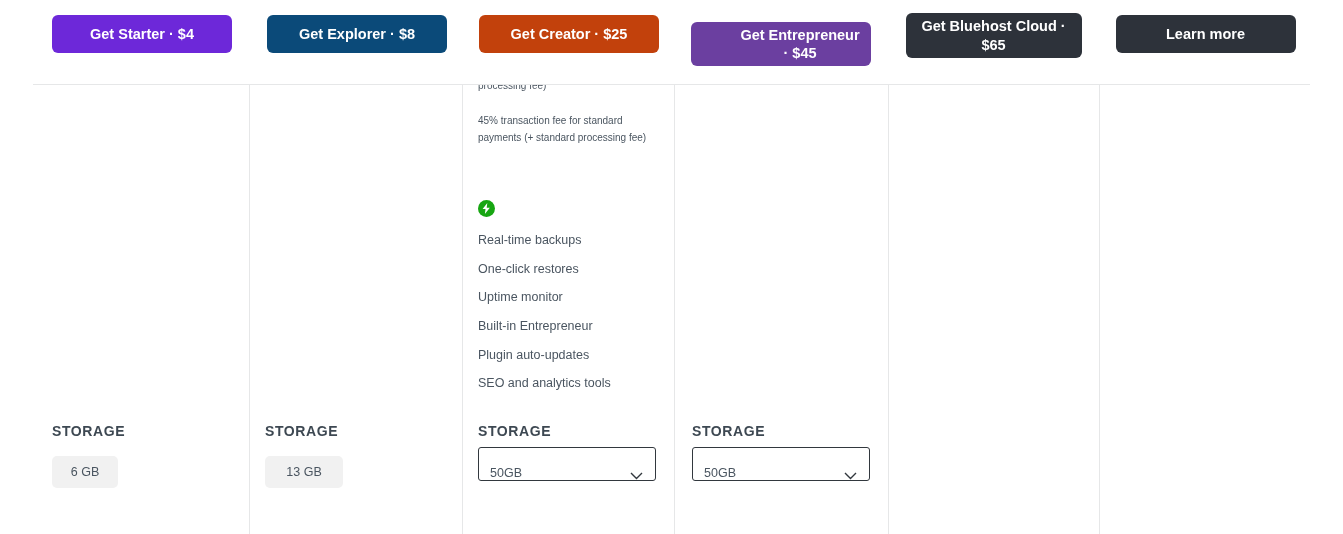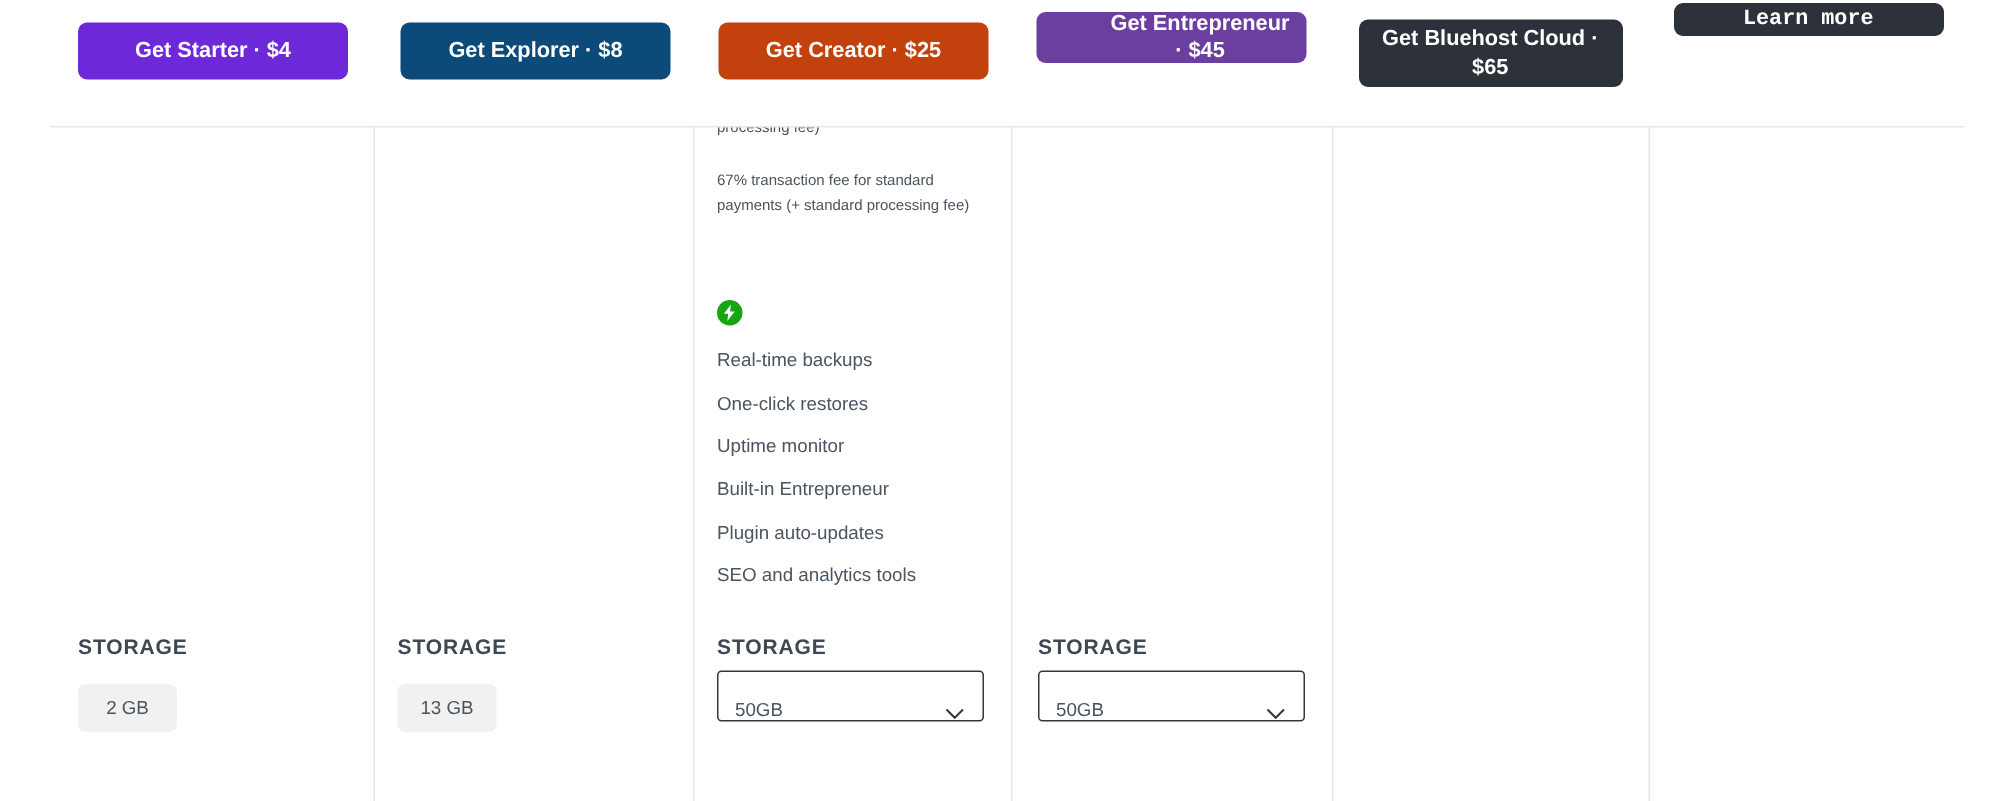--- a/index.html
+++ b/index.html
@@ -160,55 +160,55 @@
 
   <div class="cta-cell" style="left:251px; width:212px;">
     <button class="cta-btn" style="background:#0b4a79; width:180px; height:38px; margin-top:15px;">Get Explorer · $8</button>
   </div>
 
   <div class="cta-cell" style="left:463px; width:212px;">
     <button class="cta-btn" style="background:#c2410c; width:180px; height:38px; margin-top:15px;">Get Creator · $25</button>
   </div>
 
   <div class="cta-cell" style="left:675px; width:212px;">
-    <button class="cta-btn" style="background:#6b3fa0; width:180px; height:34px; margin-top:8px;padding-left:48px;">Get Entrepreneur · $45</button>
+    <button class="cta-btn" style="background:#6b3fa0; width:180px; height:44px; margin-top:22px;padding-left:48px;">Get Entrepreneur · $45</button>
   </div>
 
   <div class="cta-cell" style="left:888px; width:211px;">
     <button class="cta-btn" style="background:#2d323a; width:176px; height:45px; margin-top:13px;">Get Bluehost Cloud · $65</button>
   </div>
 
   <div class="cta-cell" style="left:1100px; width:211px;">
-    <button class="cta-btn" style="background:#2d323a; width:180px; height:22px; margin-top:2px;font-family:Liberation Mono, monospace;">Learn more</button>
+    <button class="cta-btn" style="background:#2d323a; width:180px; height:38px; margin-top:15px;">Learn more</button>
   </div>
 </div>
 
 <div id="plan-grid">
 
   <div class="col-divider" style="left:216px;"></div>
   <div class="col-divider" style="left:429px;"></div>
   <div class="col-divider" style="left:641px;"></div>
   <div class="col-divider" style="left:855px;"></div>
   <div class="col-divider" style="left:1066px;"></div>
 
   <div class="plan-col" style="left:0px; width:216px;">
     <div class="storage-label" style="left:19px; top:338px;">STORAGE</div>
-    <div class="storage-badge" style="left:19px; top:371px; width:66px;">2 GB</div>
+    <div class="storage-badge" style="left:19px; top:371px; width:66px;">6 GB</div>
   </div>
 
   <div class="plan-col" style="left:217px; width:212px;">
     <div class="storage-label" style="left:15px; top:338px;">STORAGE</div>
-    <div class="storage-badge" style="left:15px; top:371px; width:66px;">13 GB</div>
+    <div class="storage-badge" style="left:15px; top:371px; width:78px;">13 GB</div>
   </div>
 
   <div class="plan-col" style="left:430px; width:211px; overflow:hidden;">
 
     <div class="feature-text" style="left:15px; top:-7px;">processing fee)</div>
 
-    <div class="feature-text" style="left:15px; top:28px;">67% transaction fee for standard payments (+ standard processing fee)</div>
+    <div class="feature-text" style="left:15px; top:28px;">45% transaction fee for standard payments (+ standard processing fee)</div>
 
     <div class="bolt-icon" style="left:15px; top:115px;">
       <svg width="9" height="11" viewBox="0 0 9 11" aria-hidden="true">
         <polygon points="5.3,0 0.6,6.1 3.5,6.1 2.9,11 7.8,4.7 4.7,4.7" fill="#ffffff"></polygon>
       </svg>
     </div>
 
     <div class="feature-item" style="left:15px; top:147px;">Real-time backups</div>
     <div class="feature-item" style="left:15px; top:176px;">One-click restores</div>
     <div class="feature-item" style="left:15px; top:204px;">Uptime monitor</div>

